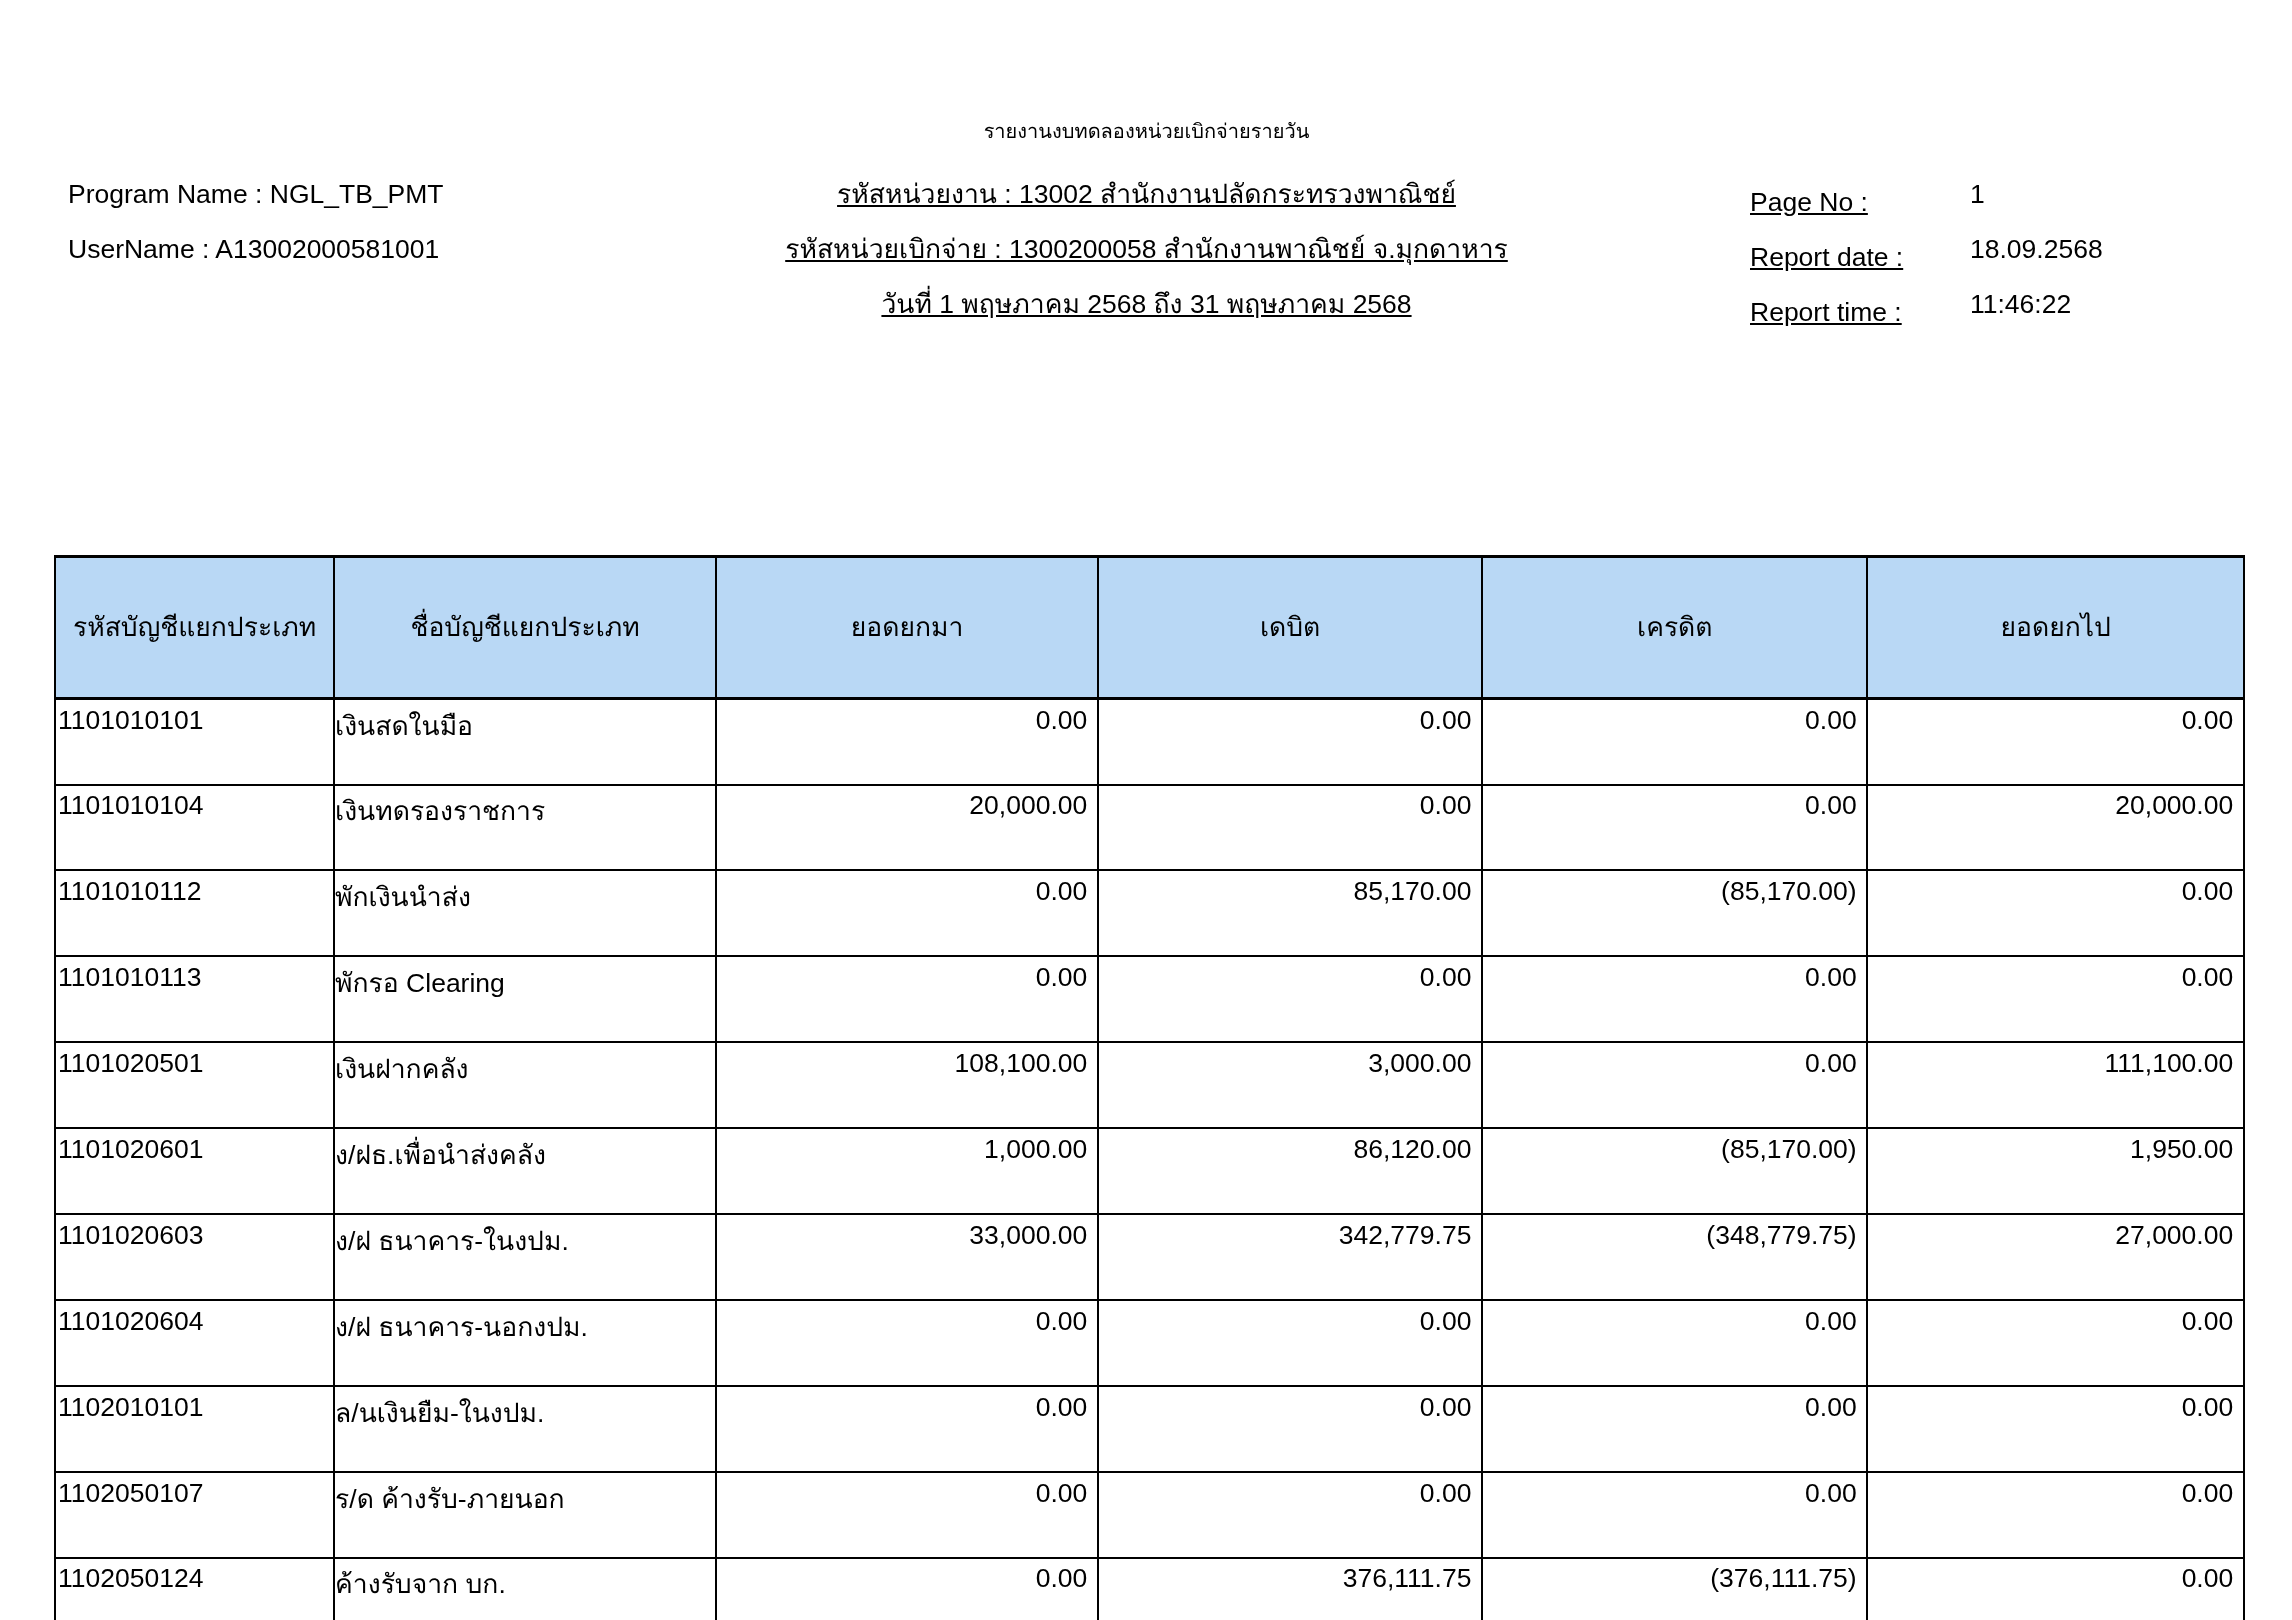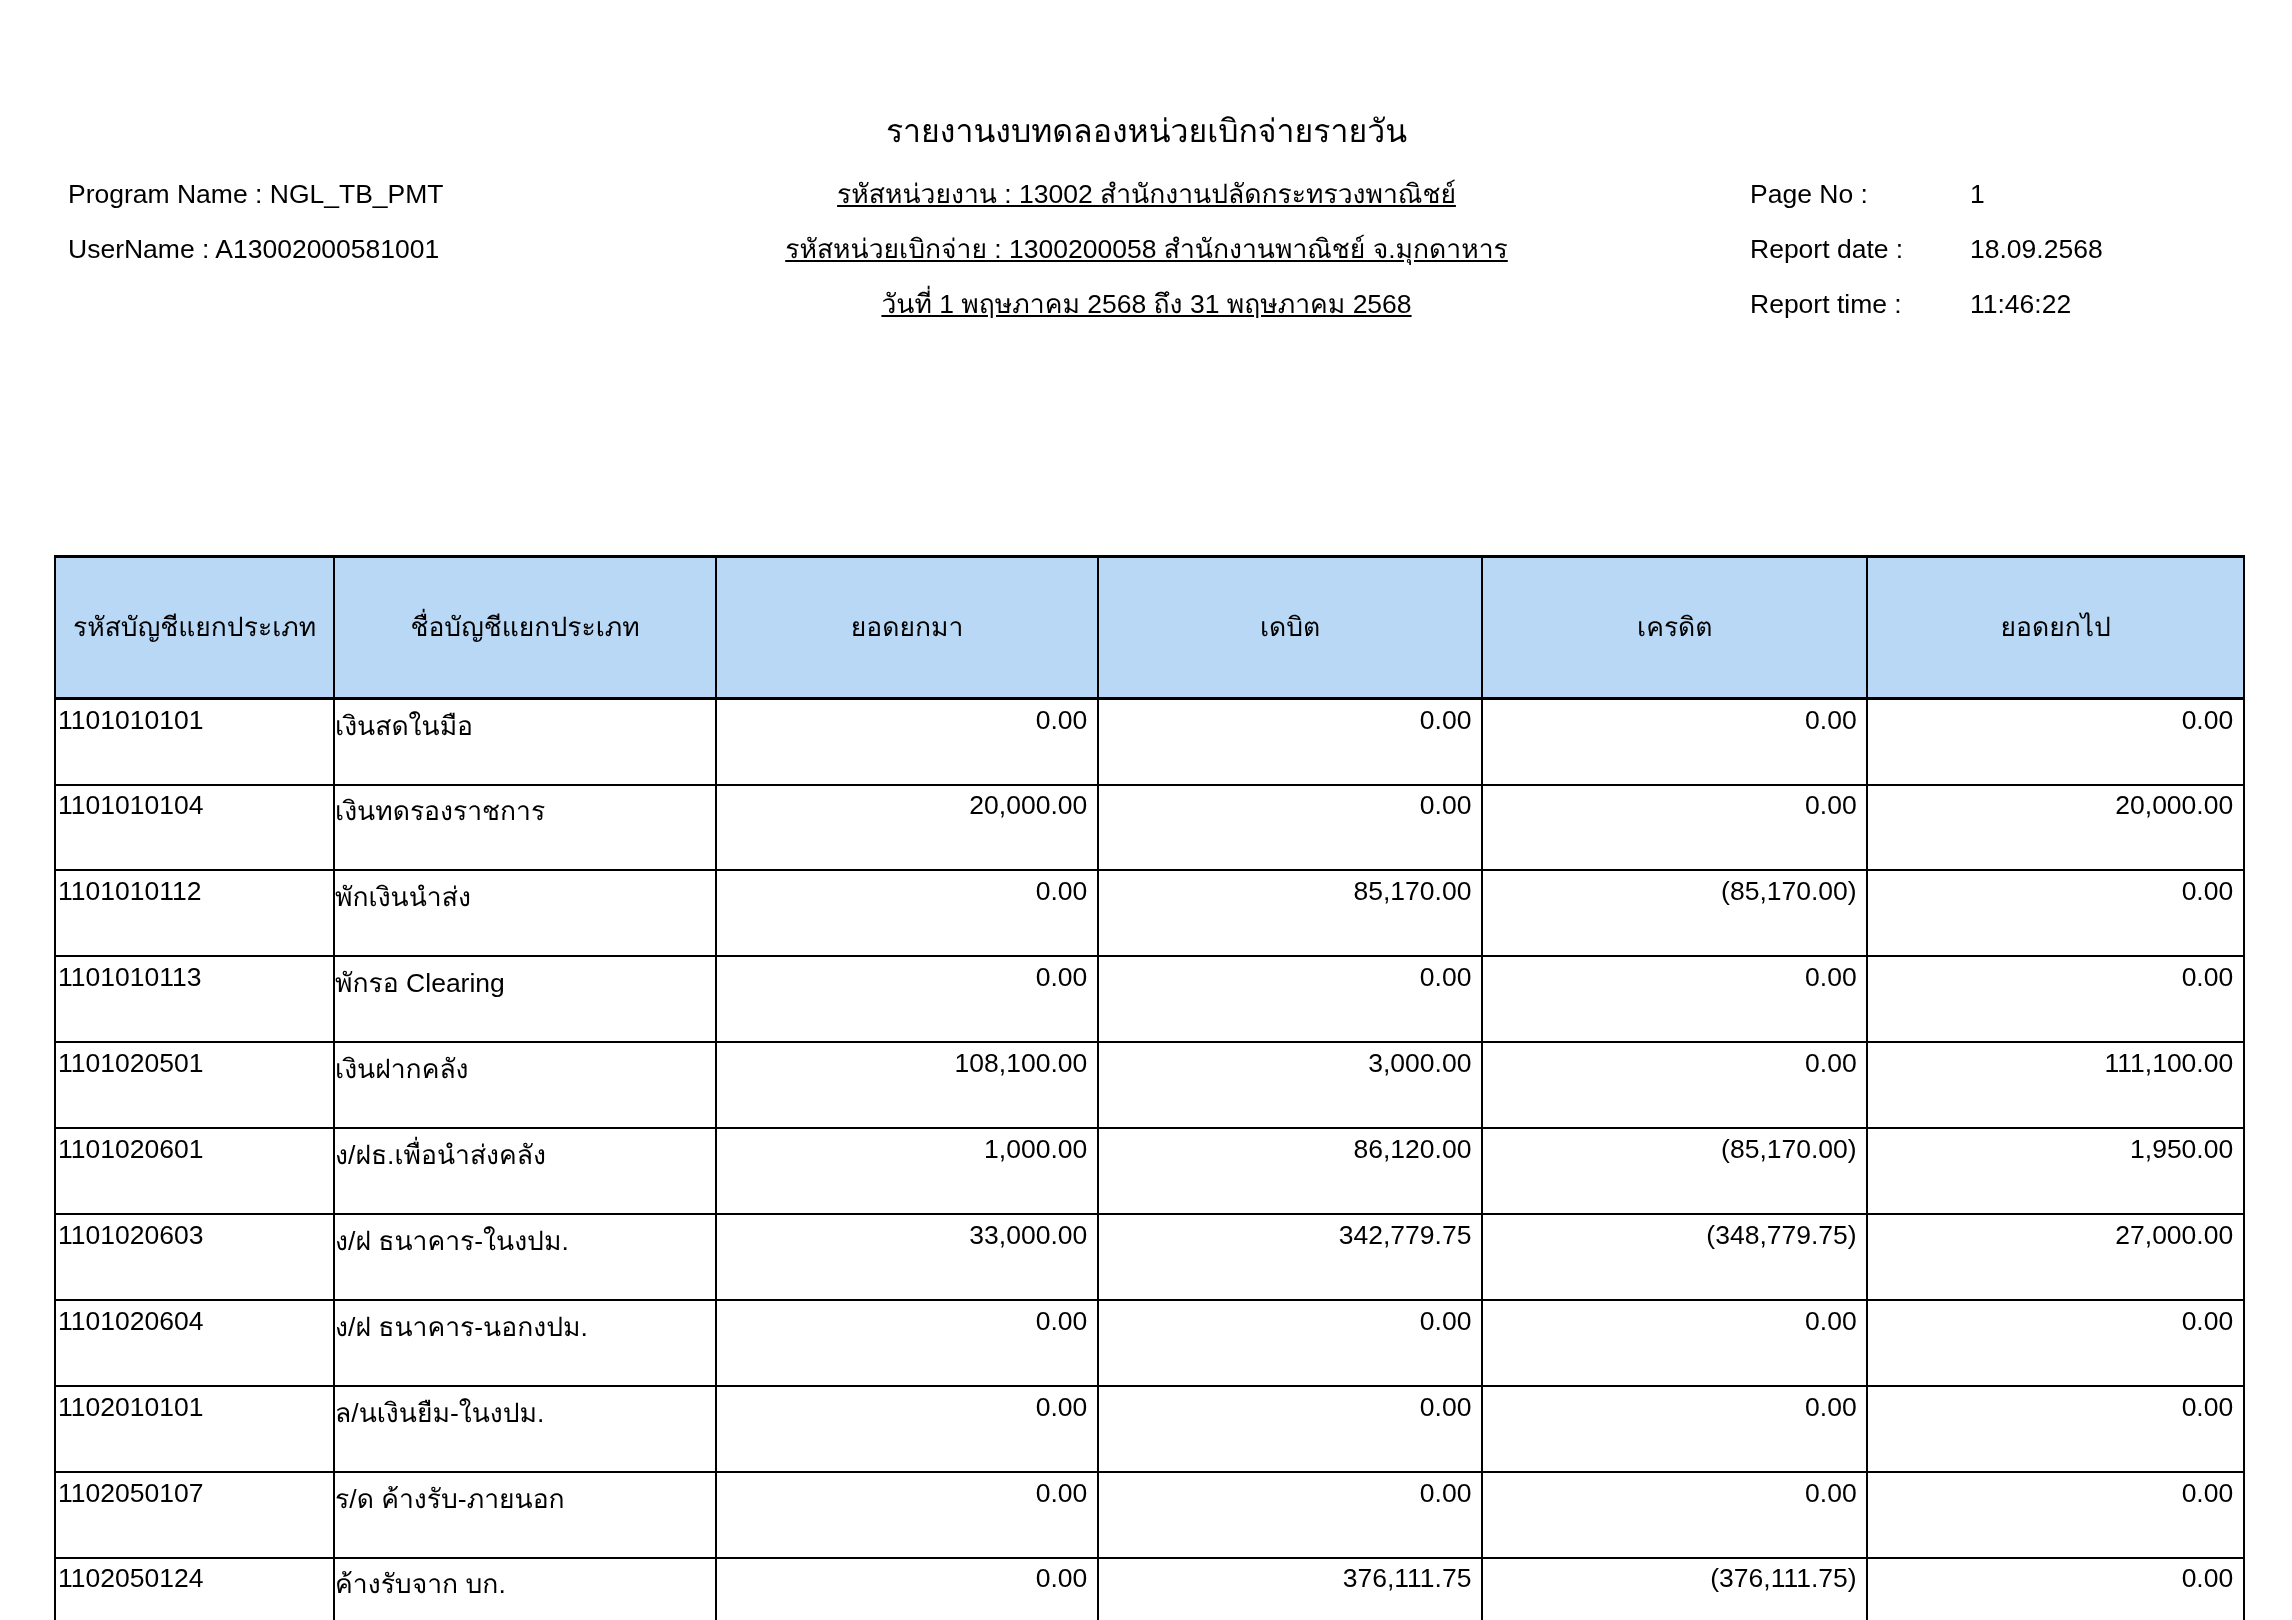--- a/index.html
+++ b/index.html
@@ -3,28 +3,28 @@
 <meta charset="utf-8">
 <style>
   html,body{margin:0;padding:0;background:#ffffff;}
   body{
     width:2293px;height:1620px;
     font-family:"Liberation Sans","DejaVu Sans",sans-serif;
     color:#000;position:relative;overflow:hidden;
   }
   .title{
     margin-top:110px;height:43px;line-height:43px;
-    text-align:center;font-size:32px;
+    text-align:center;font-size:20px;
   }
   .hdr-row{
     position:relative;height:55px;line-height:55px;font-size:26.5px;width:100%;
   }
   .hdr-center{display:block;width:100%;text-align:center;text-decoration:underline;}
   .hdr-left{position:absolute;left:68px;top:0;white-space:nowrap;}
-  .hdr-rlabel{position:absolute;left:1750px;top:0;white-space:nowrap;}
+  .hdr-rlabel{position:absolute;left:1750px;top:8px;white-space:nowrap;text-decoration:underline;}
   .hdr-rvalue{position:absolute;left:1970px;top:0;white-space:nowrap;}
   .hdr-block{margin-top:13.7px;}
   table.report{
     border-collapse:collapse;table-layout:fixed;
     margin-left:54px;margin-top:223px;
     width:2191px;
   }
   table.report th{
     border:2.9px solid #000;border-top-width:3.9px;border-bottom-width:3.9px;
     height:107px;text-align:center;vertical-align:middle;

